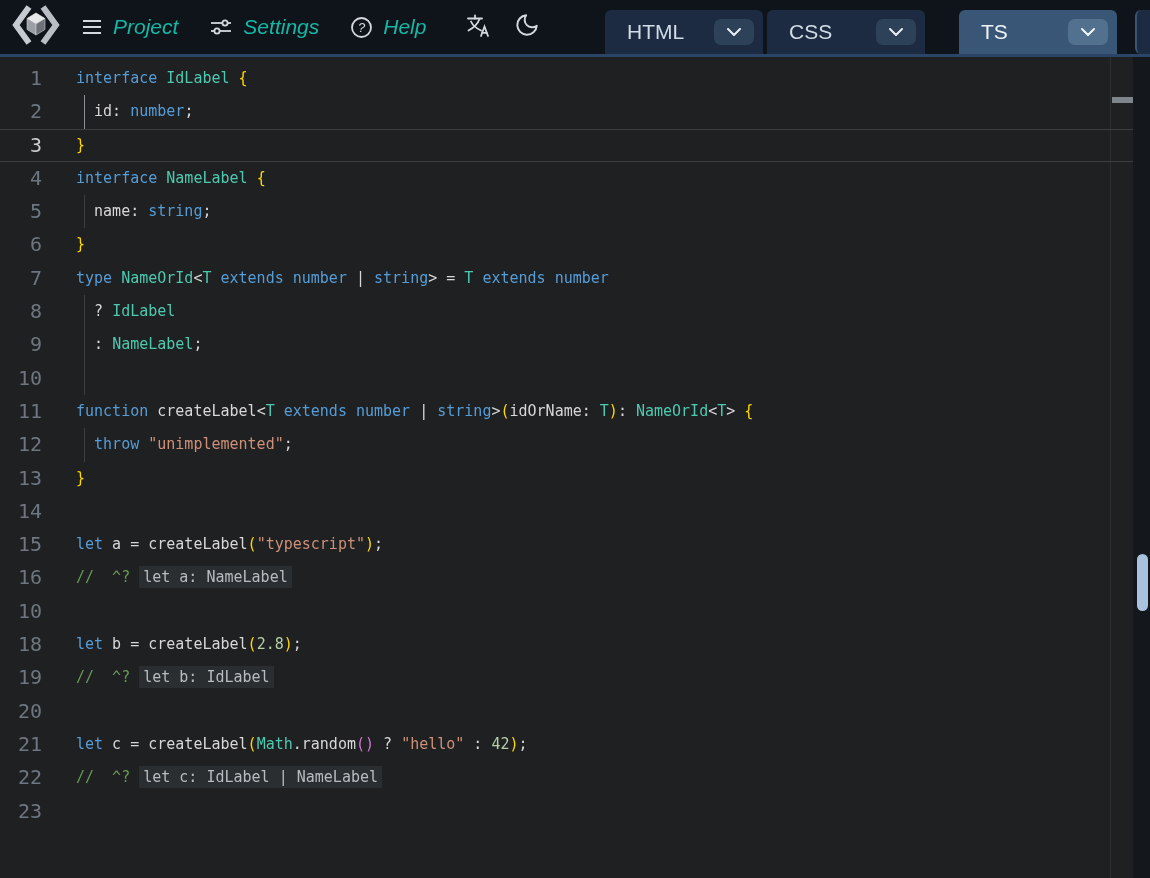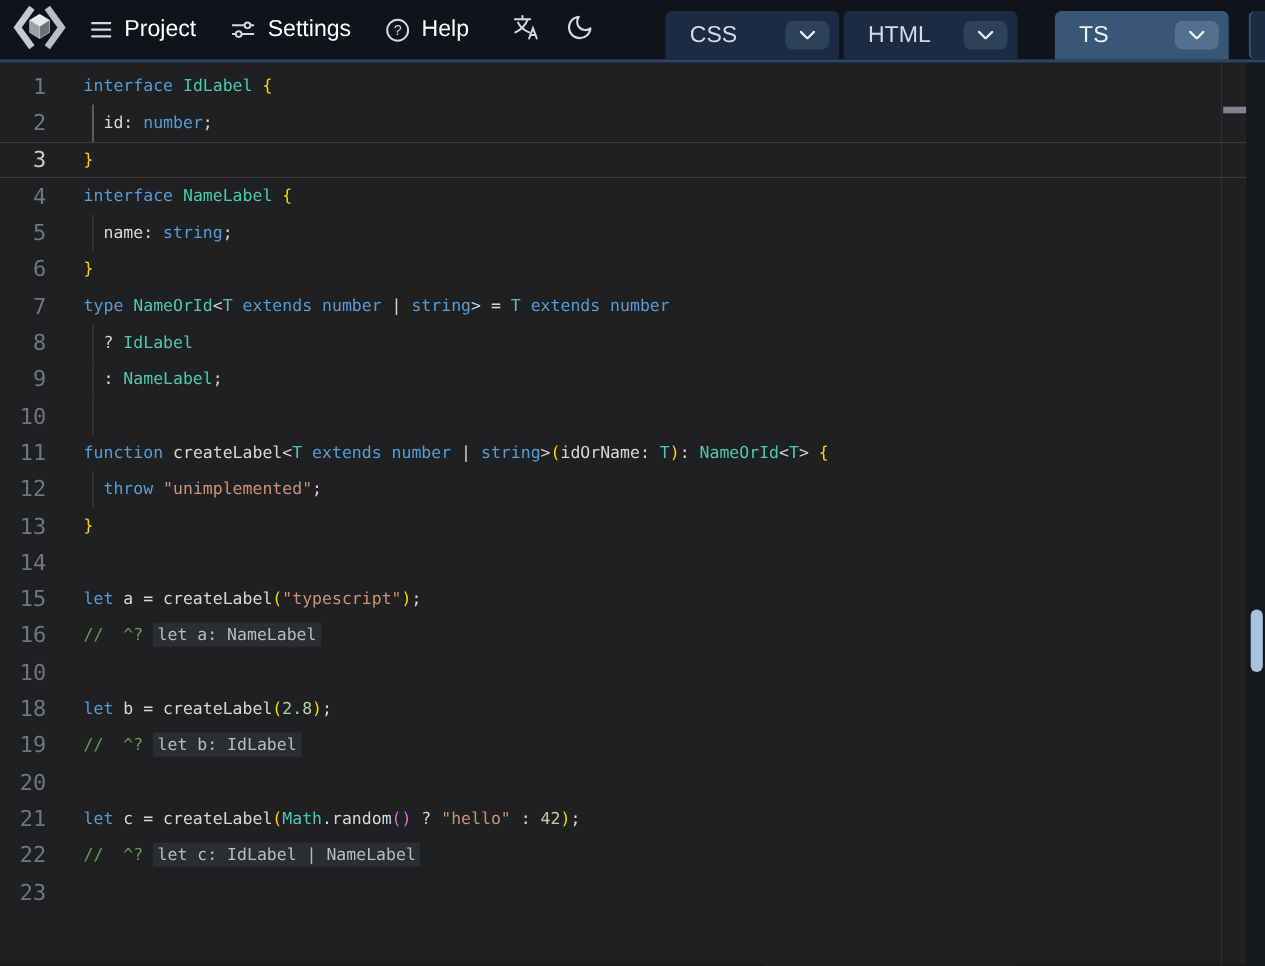--- a/index.html
+++ b/index.html
@@ -1,21 +1,21 @@
 <!DOCTYPE html>
 <html style="--header-bg: #0f141b; --header-border: #2a4566; --tab-bg: #1c2b41; --tab-chevron-bg: #2d4159; --tab-active-bg: #3a5676; --tab-active-chevron-bg: #51718f; --tab-text: #d2dce6; --tab-active-text: #eef3f8; --editor-bg: #1f2022; --gutter: #6e7681; --active-gutter: #c9ccce; --kw: #569cd6; --ty: #4ec9b0; --st: #ce9178; --nu: #b5cea8; --cm: #6a9955; --pl: #d7d7d7; --b1: #ffd700; --b2: #d670d6; --qr-text: #b6bcc0; --qr-bg: #2b2e31; --guide: #3c3e41; --guide-active: #8b8f94; --line-border: #3b3d40; --ruler: #2d2f31; --strip-bg: #14171c; --thumb: #a9c3de; --dash: #7e858d;"><head>
 <meta charset="utf-8">
 <style>
   html,body{margin:0;padding:0;background:#000;}
   .app{position:relative;width:1150px;height:878px;overflow:hidden;background:var(--editor-bg,#1f2022);font-family:"Liberation Sans",sans-serif;}
 
   
   .navbar{position:relative;display:flex;align-items:center;height:54px;background:var(--header-bg,#0f141b);border-bottom:3px solid var(--header-border,#2a4566);padding-left:8px;box-sizing:content-box;}
   .logo{display:flex;align-items:center;margin-right:16px;cursor:pointer;}
-  .menu-item{display:flex;align-items:center;gap:9px;margin-right:30px;color:#ffffff;font-size:21px;cursor:pointer;}
+  .menu-item{display:flex;align-items:center;gap:9px;margin-right:30px;color:#14b8a6;font-size:21px;cursor:pointer;font-style:italic;}
   .menu-item svg{display:block;}
   .icon-btn{display:flex;align-items:center;justify-content:center;margin-right:22px;cursor:pointer;}
   .help-icon-wrap{display:flex;align-items:center;}
   .spacer{flex:1;}
   .tabs{display:flex;gap:4px;align-self:flex-end;margin-right:33px;}
   .tab{position:relative;width:158px;height:44px;background:var(--tab-bg,#1c2b41);border-radius:6px 6px 0 0;color:var(--tab-text,#d2dce6);font-size:21px;display:flex;align-items:center;padding-left:22px;box-sizing:border-box;cursor:pointer;}
   .tab.active{background:var(--tab-active-bg,#3a5676);color:var(--tab-active-text,#eef3f8);margin-left:30px;}
   .tab-chevron{position:absolute;right:9px;top:9px;width:40px;height:26px;border-radius:7px;background:var(--tab-chevron-bg,#2d4159);display:flex;align-items:center;justify-content:center;}
   .tab.active .tab-chevron{background:var(--tab-active-chevron-bg,#51718f);}
   .tab-sliver{position:absolute;right:0;top:10px;width:13px;height:44px;background:var(--tab-bg,#1c2b41);border-left:2px solid #3a5374;border-radius:6px 0 0 6px;}
@@ -122,29 +122,29 @@
         <svg width="26" height="26" viewBox="0 0 24 24">
             <path d="M21 12.79A9 9 0 1 1 11.21 3 7 7 0 0 0 21 12.79z" fill="none" stroke="#d5d9de" stroke-width="1.8" stroke-linejoin="round"></path>
           </svg>
       </span>
     </div>
 
     <div class="spacer"></div>
 
     <div class="tabs">
       <div class="tab">
-        <span>CSS</span>
+        <span>HTML</span>
         <span class="tab-chevron">
           <svg width="14" height="8" viewBox="0 0 14 8">
               <polyline points="1,1 7,7 13,1" fill="none" stroke="#e6edf3" stroke-width="2" stroke-linecap="round" stroke-linejoin="round"></polyline>
             </svg>
         </span>
       </div>
       <div class="tab">
-        <span>HTML</span>
+        <span>CSS</span>
         <span class="tab-chevron">
           <svg width="14" height="8" viewBox="0 0 14 8">
               <polyline points="1,1 7,7 13,1" fill="none" stroke="#e6edf3" stroke-width="2" stroke-linecap="round" stroke-linejoin="round"></polyline>
             </svg>
         </span>
       </div>
       <div class="tab active">
         <span>TS</span>
         <span class="tab-chevron">
           <svg width="14" height="8" viewBox="0 0 14 8">

